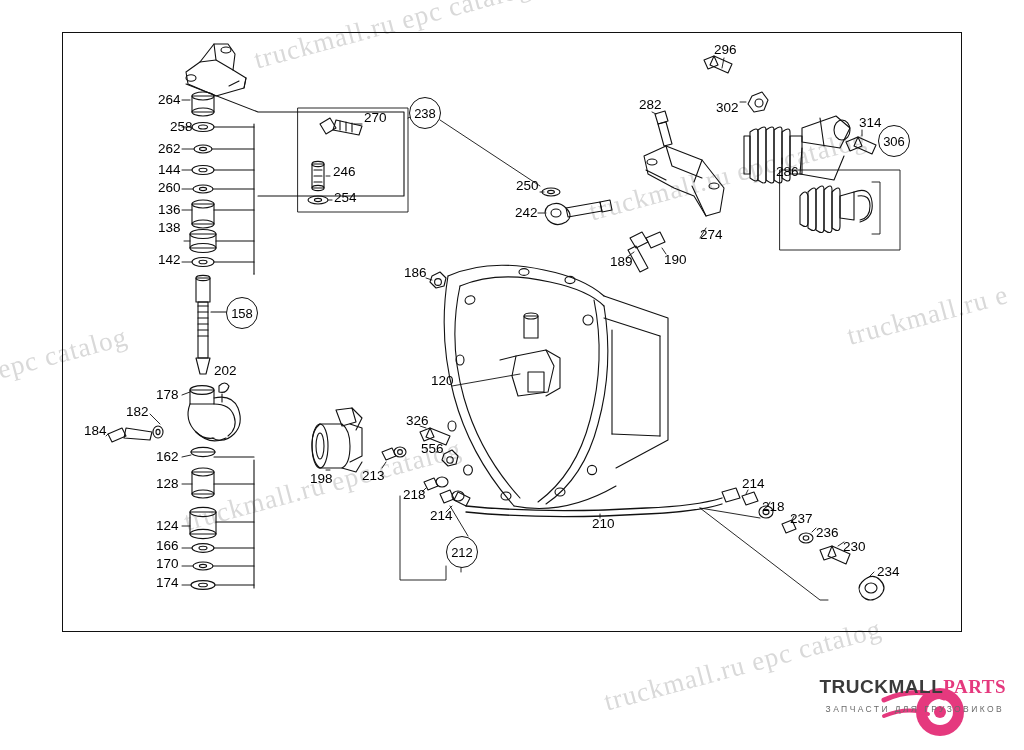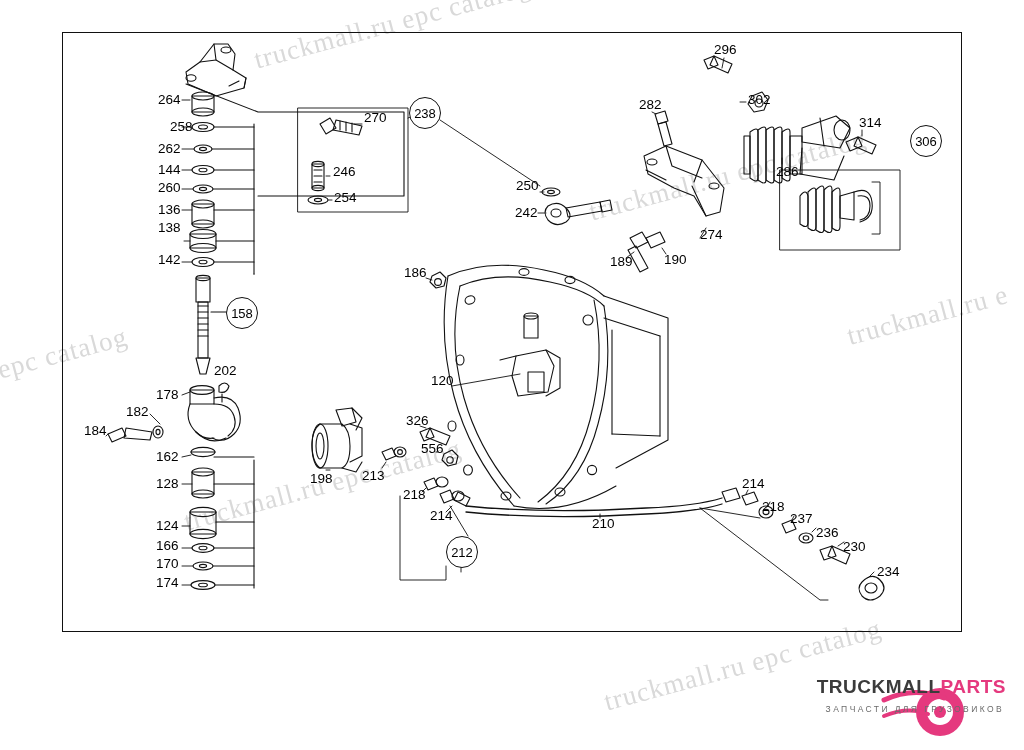--- a/index.html
+++ b/index.html
@@ -27,21 +27,21 @@
   .callout{
     position:absolute;width:30px;height:30px;border:1.5px solid #111;
     border-radius:50%;display:flex;align-items:center;justify-content:center;
     font-size:13px;background:#fff;
   }
   svg.art{position:absolute;left:0;top:0;width:1024px;height:750px;overflow:visible;}
   .logo-text{
     position:absolute;right:18px;bottom:52px;font-size:19px;letter-spacing:.5px;
     font-family:"Liberation Sans",sans-serif;font-weight:bold;color:#3b3b3b;
   }
-  .logo-text .pink{color:#e5397e;}
+  .logo-text .pink{color:#e5397e;font-family:Liberation Serif, serif;}
   .logo-sub{
     position:absolute;right:20px;bottom:36px;font-size:8.5px;color:#6b6b6b;
     letter-spacing:2.4px;
   }
 </style>
 </head>
 <body>
 
 <div id="stage">
 
@@ -439,42 +439,42 @@
       <div class="lbl" style="left: 364px; top: 110px;">270</div>
       <div class="lbl" style="left: 333px; top: 164px;">246</div>
       <div class="lbl" style="left: 334px; top: 190px;">254</div>
       <div class="lbl" style="left: 516px; top: 178px;">250</div>
       <div class="lbl" style="left: 515px; top: 205px;">242</div>
       <div class="lbl" style="left: 639px; top: 97px;">282</div>
       <div class="lbl" style="left: 700px; top: 227px;">274</div>
       <div class="lbl" style="left: 610px; top: 254px;">189</div>
       <div class="lbl" style="left: 664px; top: 252px;">190</div>
       <div class="lbl" style="left: 714px; top: 42px;">296</div>
-      <div class="lbl" style="left: 716px; top: 92px; margin-left: 32px;">302</div>
+      <div class="lbl" style="left: 716px; top: 100px;">302</div>
       <div class="lbl" style="left: 776px; top: 164px;">286</div>
       <div class="lbl" style="left: 859px; top: 115px;">314</div>
       <div class="lbl" style="left: 404px; top: 265px;">186</div>
       <div class="lbl" style="left: 431px; top: 373px;">120</div>
       <div class="lbl" style="left: 406px; top: 413px;">326</div>
       <div class="lbl" style="left: 421px; top: 441px;">556</div>
       <div class="lbl" style="left: 310px; top: 471px;">198</div>
       <div class="lbl" style="left: 362px; top: 468px;">213</div>
       <div class="lbl" style="left: 403px; top: 487px;">218</div>
       <div class="lbl" style="left: 430px; top: 508px;">214</div>
       <div class="lbl" style="left: 592px; top: 516px;">210</div>
       <div class="lbl" style="left: 742px; top: 476px;">214</div>
       <div class="lbl" style="left: 762px; top: 499px;">218</div>
       <div class="lbl" style="left: 790px; top: 511px;">237</div>
       <div class="lbl" style="left: 816px; top: 525px;">236</div>
       <div class="lbl" style="left: 843px; top: 539px;">230</div>
       <div class="lbl" style="left: 877px; top: 564px;">234</div>
     </div>
   <div id="callouts">
       <div class="callout" style="left: 409px; top: 97px;">238</div>
-      <div class="callout" style="left: 910px; top: 125px;">306</div>
+      <div class="callout" style="left: 878px; top: 125px;">306</div>
       <div class="callout" style="left: 219px; top: 297px; margin-left: 7px;">158</div>
       <div class="callout" style="left: 446px; top: 536px;">212</div>
     </div>
 
   <div class="logo-text">
     <span>TRUCKMALL</span><span class="pink">PARTS</span>
   </div>
   <div class="logo-sub">ЗАПЧАСТИ ДЛЯ ГРУЗОВИКОВ</div>
 
 </div>

